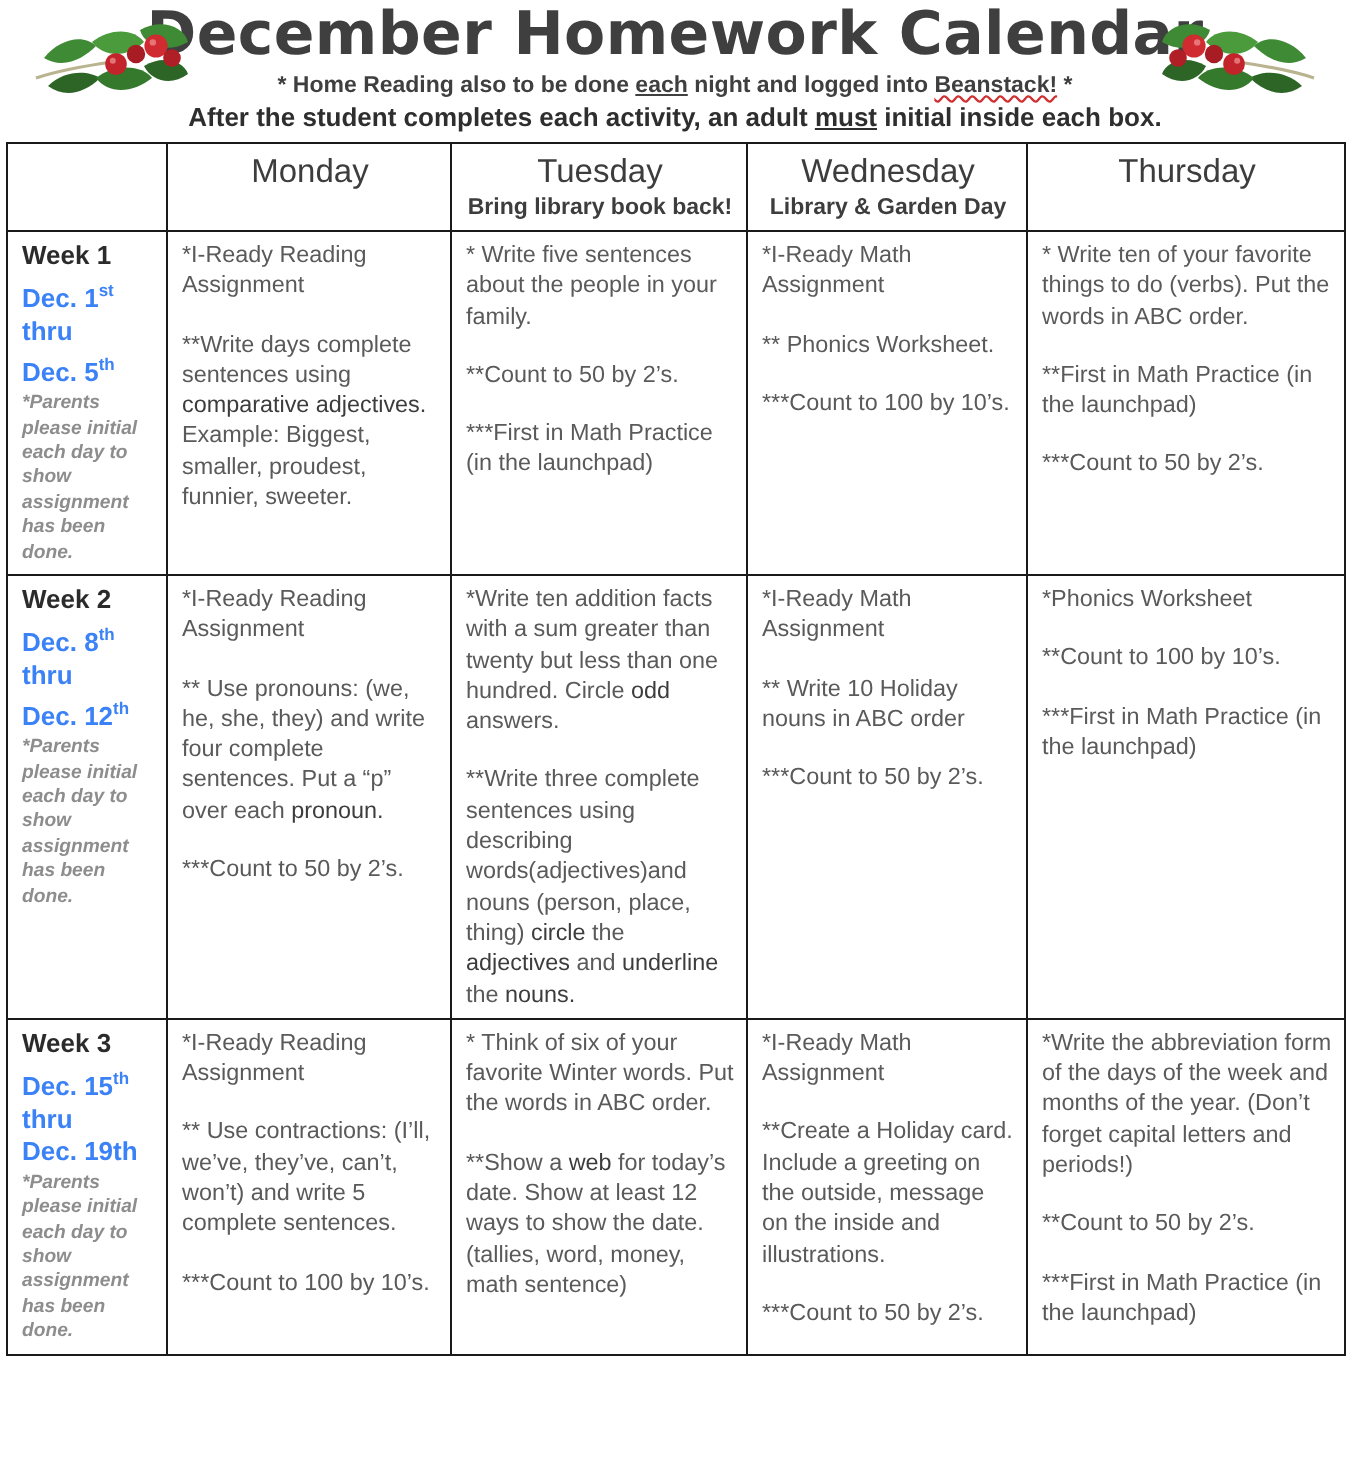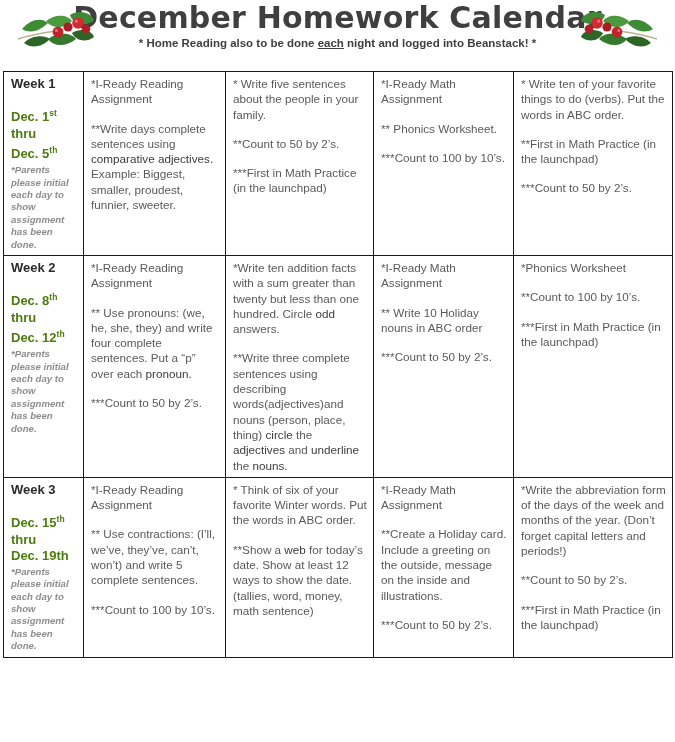--- a/index.html
+++ b/index.html
@@ -43,20 +43,21 @@
   .subtitle {
     text-align: center;
     font-size: 11.5px;
     font-weight: 600;
     color: #3f3f3f;
     line-height: 14px;
     margin-top: 1px;
   }
   .subtitle .u { text-decoration: underline; margin-top: 10px; }
   .subtitle .squiggle {
+    text-decoration: underline;
     text-decoration-style: wavy;
     text-decoration-color: #d03030;
   }
   .subtitle2 {
     text-align: center;
     font-size: 13px;
     font-weight: 700;
     color: #2e2e2e;
     line-height: 16px;
     margin-top: 1px;
@@ -112,23 +113,23 @@
   }
   .week-title {
     font-size: 13px;
     font-weight: 700;
     color: #2b2b2b;
     line-height: 16px;
   }
   .week-dates {
     font-size: 13px;
     font-weight: 700;
-    color: #4d7c0f;
+    color: #3b82f6;
     line-height: 16.5px;
-    margin-top: 13px;
+    margin-top: 1px;
   }
   .week-dates sup { font-size: 8.5px; }
   .week-note {
     font-size: 9.6px;
     font-style: italic;
     font-weight: 700;
     color: #8d8d8d;
     line-height: 12.4px;
     margin-top: 1px;
   }
@@ -182,31 +183,51 @@
       </g>
     </svg>
   </span>
 
   <div class="title">December Homework Calendar</div>
 
   <div class="subtitle">
     <span>* Home Reading also to be done </span><span class="u">each</span><span> night and logged into </span><span class="squiggle">Beanstack!</span><span> *</span>
   </div>
 
+  <div class="subtitle2">
+    <span>After the student completes each activity, an adult </span><span class="u">must</span><span> initial inside each box.</span>
+  </div>
 </div>
 
 <table class="cal">
   <colgroup>
     <col class="c0">
       <col class="c1">
       <col class="c2">
       <col class="c3">
       <col class="c4">
   </colgroup>
   <tbody id="cal-body">
+      <tr class="dayrow">
+        <td></td>
+        <td>
+          <div class="dayname">Monday</div>
+        </td>
+        <td>
+          <div class="dayname">Tuesday</div>
+          <div class="daynote">Bring library book back!</div>
+        </td>
+        <td>
+          <div class="dayname">Wednesday</div>
+          <div class="daynote">Library &amp; Garden Day</div>
+        </td>
+        <td>
+          <div class="dayname">Thursday</div>
+        </td>
+      </tr>
       <tr>
         <td class="weekcell">
           <div class="week-title">Week 1</div>
           <div class="week-dates">
             <div>Dec. 1<sup>st</sup></div>
             <div>thru</div>
             <div>Dec. 5<sup>th</sup></div>
           </div>
           <div class="week-note">*Parents please initial each day to show assignment has been done.</div>
         </td>

